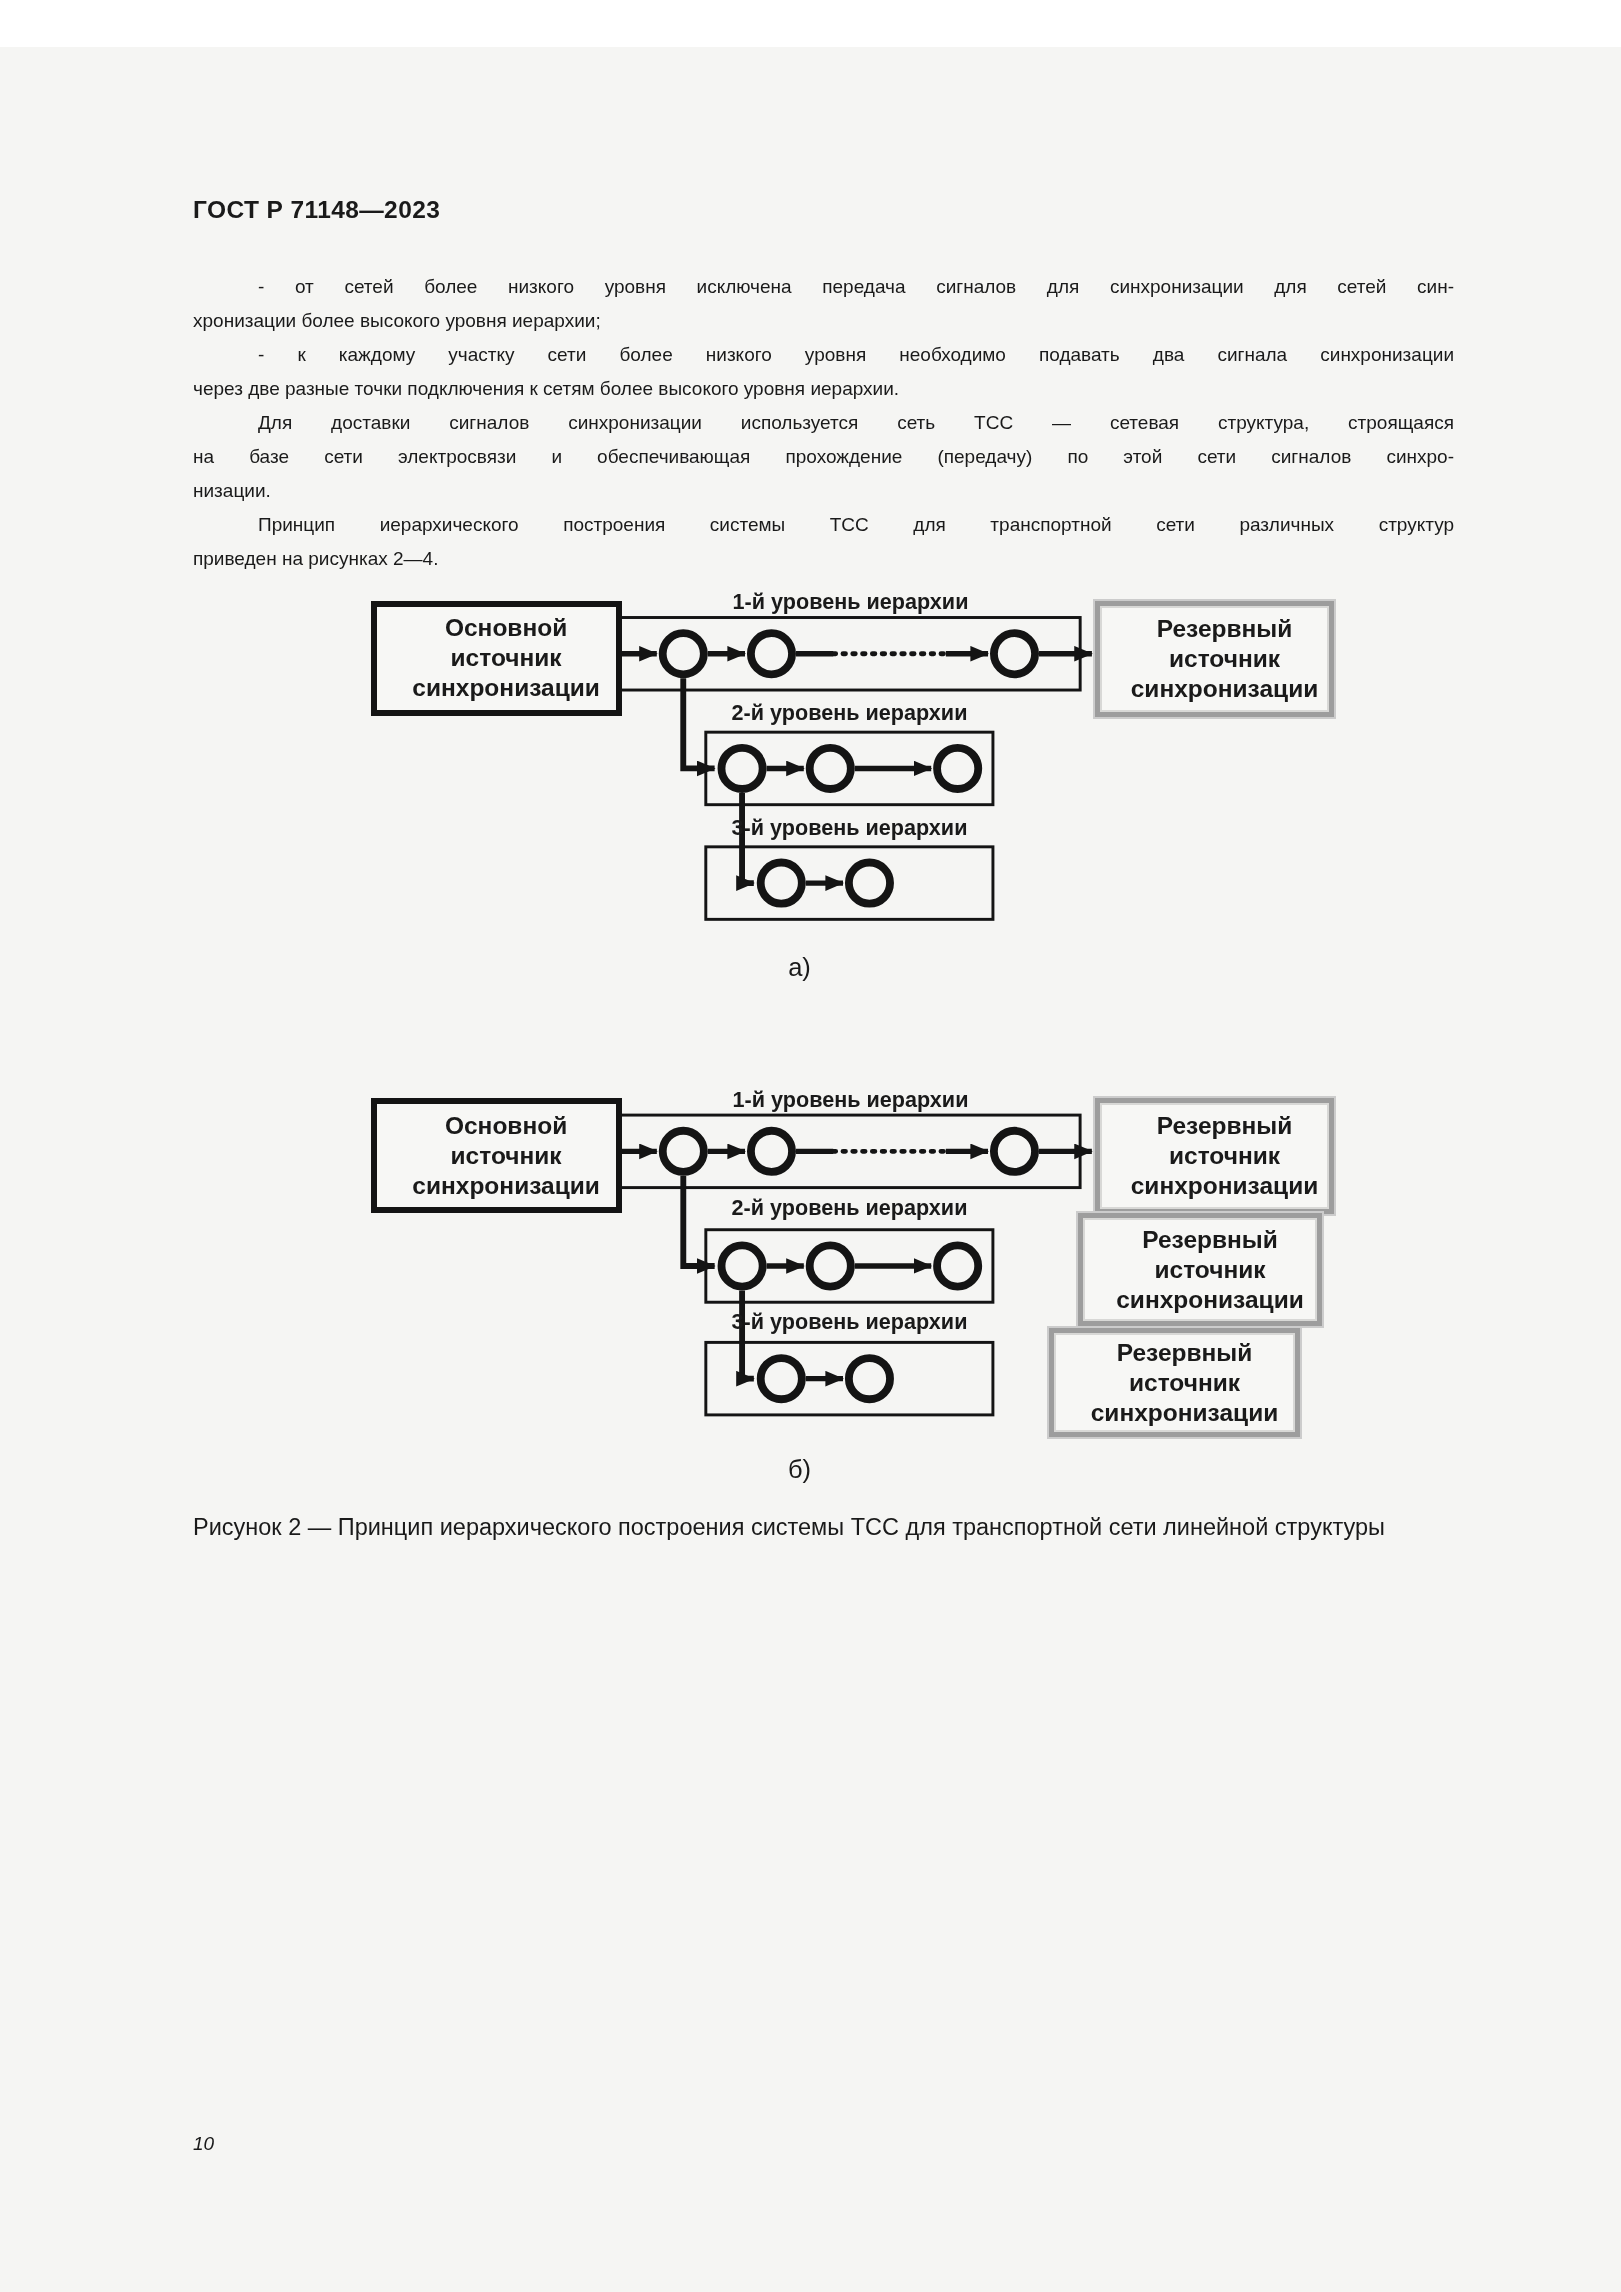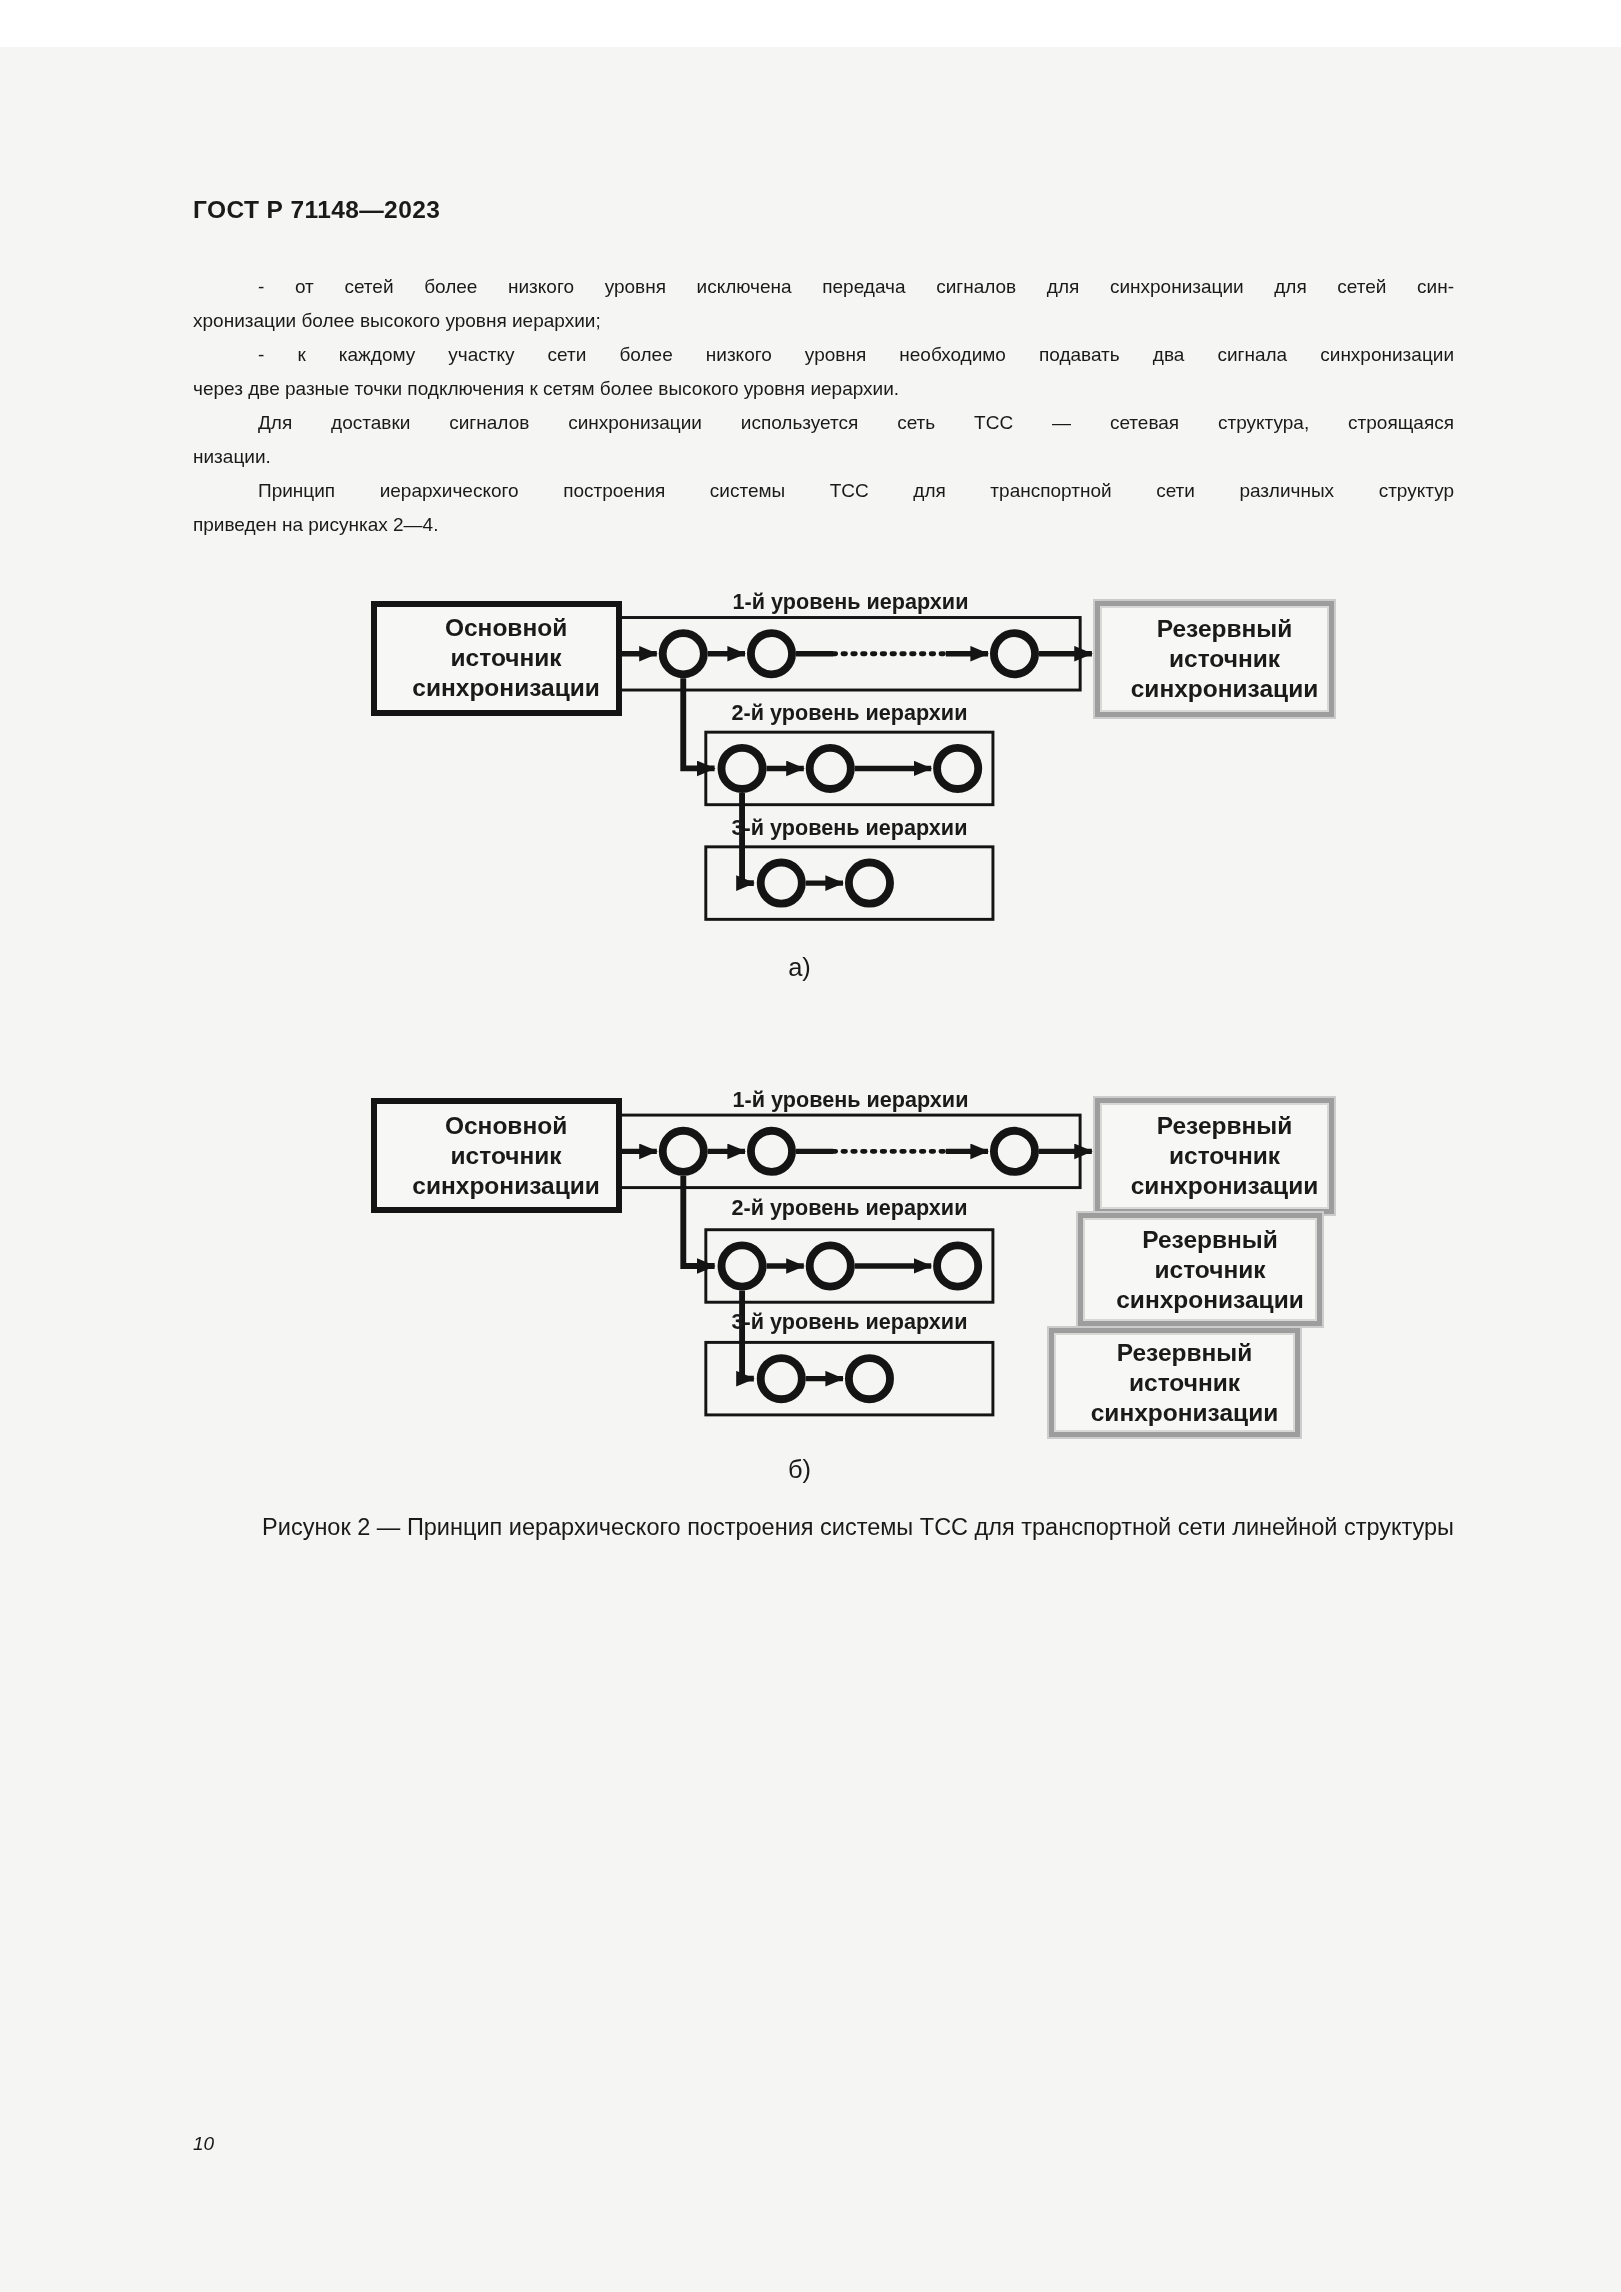--- a/index.html
+++ b/index.html
@@ -37,37 +37,38 @@
   }
   .box-main{border:6.9px solid #141414;}
   .box-res{border:5.9px solid #9d9d9d;box-shadow:0 0 0 2px #cccccc, inset 0 0 0 2px #d8d8d6;}
   .lvl-label{
     position:absolute;height:25.5px;line-height:25.5px;text-align:center;
     font-weight:bold;font-size:21.6px;
   }
   .sub-label{position:absolute;width:157px;text-align:center;font-size:25.5px;}
   .fig-caption{
     position:absolute;left:193px;top:1466px;width:1261px;
-    text-align:right;font-size:23.5px;line-height:29px;
+    text-align:left;font-size:23.5px;line-height:29px;
   }
   .page-num{position:absolute;left:193px;top:2086px;font-size:19px;font-style:italic;}
 </style>
 </head>
 <body>
 
 <div class="page">
 
   <div class="doc-number">ГОСТ Р 71148—2023</div>
 
   <div class="body-text">
     <div class="ln ind j">- от сетей более низкого уровня исключена передача сигналов для синхронизации для сетей син-</div>
     <div class="ln">хронизации более высокого уровня иерархии;</div>
     <div class="ln ind j">- к каждому участку сети более низкого уровня необходимо подавать два сигнала синхронизации</div>
     <div class="ln">через две разные точки подключения к сетям более высокого уровня иерархии.</div>
     <div class="ln ind j">Для доставки сигналов синхронизации используется сеть ТСС — сетевая структура, строящаяся</div>
+    <div class="ln j">на базе сети электросвязи и обеспечивающая прохождение (передачу) по этой сети сигналов синхро-</div>
     <div class="ln">низации.</div>
     <div class="ln ind j">Принцип иерархического построения системы ТСС для транспортной сети различных структур</div>
     <div class="ln">приведен на рисунках 2—4.</div>
   </div>
 
   <div class="diagram diagram-a">
     <svg class="dsvg" width="980" height="417" viewBox="0 0 1000 425">
       <defs>
         <marker id="ahA" markerUnits="userSpaceOnUse" markerWidth="22" markerHeight="18" refX="18" refY="8" orient="auto">
           <path d="M0,0 L19,8 L0,16 Z" fill="#141414"></path>

